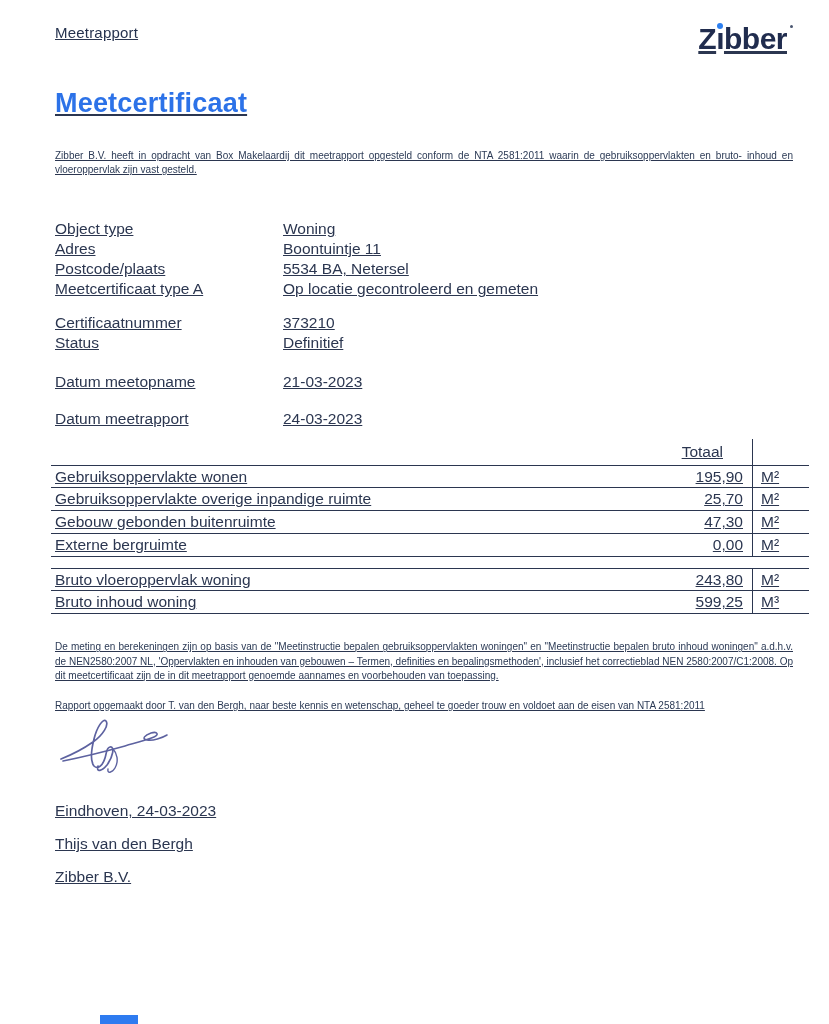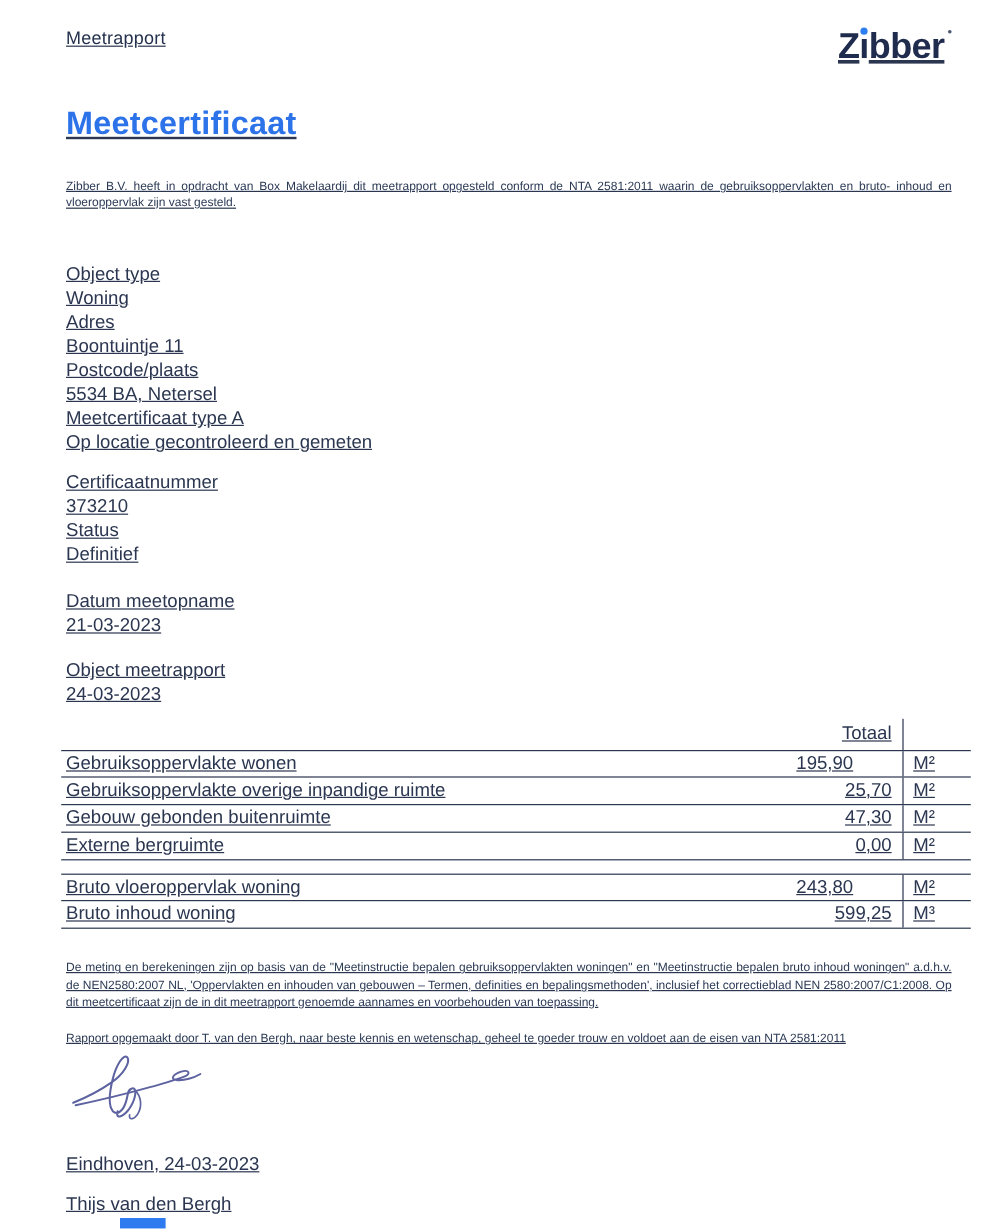--- a/index.html
+++ b/index.html
@@ -24,29 +24,29 @@
   .logo .tm-dot { position:absolute; right:0; top:1px; width:3px; height:3px; border-radius:50%; background:#4a5670; }
 
   
   .title { margin-top:34px; font-size:27px; font-weight:800; color:#2c72e8; letter-spacing:.2px; }
 
   
   .para { margin-top:30px; font-size:10px; line-height:1.42; text-align:justify; color:#2b3a55; }
 
   
   .details { margin-top:42px; font-size:15.5px; }
-  .drow { display:flex; line-height:20px;flex-direction:column; }
+  .drow { display:flex; line-height:20px; }
   .drow .lbl { width:228px; flex:none; }
   .gap-s { height:14px; } .gap-m { height:19px; } .gap-l { height:17px; }
 
   
   .mwrap { margin-top:10px; margin-left:-4px; width:758px; font-size:15.5px; }
   .mrow { display:flex; align-items:center; height:23px; border-bottom:1px solid #2b3650; }
-  .mrow.mhead { border-bottom:1px solid #2b3650; height:26px; }
-  .mrow.mtop { border-top:1px solid #2b3650;gap:32px; }
+  .mrow.mhead { border-bottom:1px solid #2b3650; height:26px;gap:20px; }
+  .mrow.mtop { border-top:1px solid #2b3650; }
   .cell { height:100%; display:flex; align-items:center; }
   .cell.clabel { flex:1 1 auto; padding-left:4px; }
   .cell.cvalue { width:112px; flex:none; justify-content:flex-end; padding-right:9px; }
   .cell.cunit  { width:57px; flex:none; border-left:1px solid #2b3650; padding-left:8px; }
   .mhead .cunit { border-bottom:none; }
   .tgap { height:11px; }
 
   
   .legal { margin-top:26px; }
   .attest { margin-top:16px; }
@@ -102,21 +102,21 @@
         <span class="lbl">Status</span>
         <span class="val">Definitief</span>
       </div>
       <div class="gap-m"></div>
       <div class="drow">
         <span class="lbl">Datum meetopname</span>
         <span class="val">21-03-2023</span>
       </div>
       <div class="gap-l"></div>
       <div class="drow">
-        <span class="lbl">Object meetrapport</span>
+        <span class="lbl">Datum meetrapport</span>
         <span class="val">24-03-2023</span>
       </div>
     </div>
 
     <div class="mwrap">
       <div class="mrow mhead" style="border-bottom:none;">
         <div class="cell clabel"></div>
         <div class="cell cvalue">Totaal</div>
         <div class="cell cunit"></div>
       </div>

